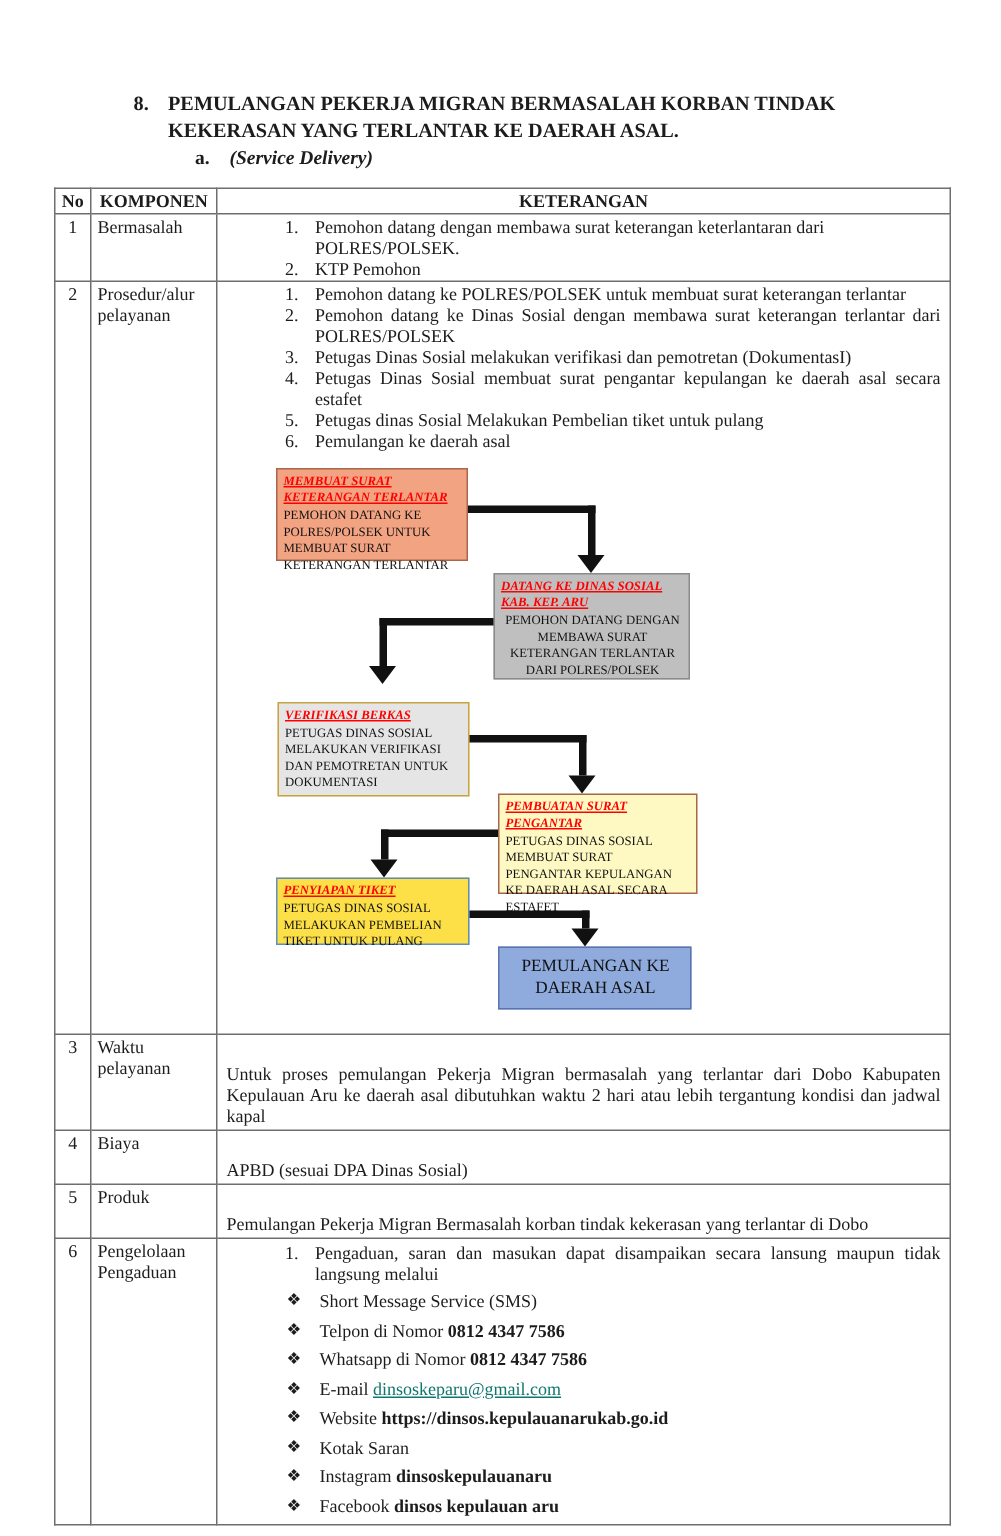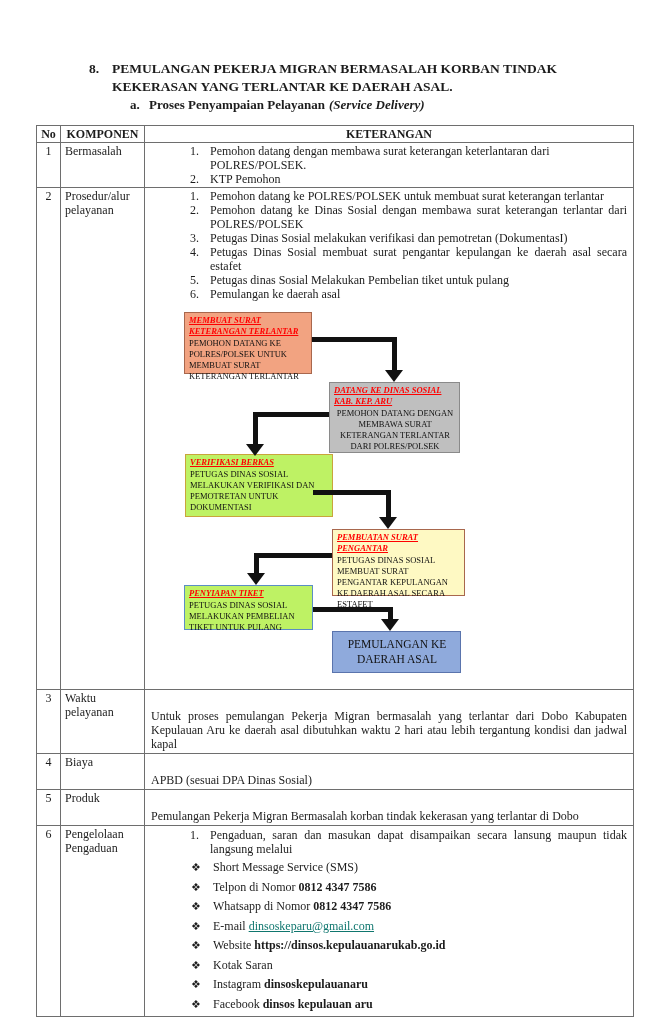--- a/index.html
+++ b/index.html
@@ -70,21 +70,20 @@
 <body>
 
 <div class="heading-block">
   <div class="h-row">
     <span class="h-num">8.</span>
     <span>PEMULANGAN PEKERJA MIGRAN BERMASALAH KORBAN TINDAK</span>
   </div>
   <div class="h-line2">KEKERASAN YANG TERLANTAR KE DAERAH ASAL.</div>
   <div class="sub-row">
     <span class="sub-letter">a.</span>
-    <span class="sub-title">Proses Penyampaian Pelayanan</span>
     <span class="sub-italic">(Service Delivery)</span>
   </div>
 </div>
 
 <table class="std">
   <colgroup>
       <col style="width:24px">
       <col style="width:84px">
       <col>
     </colgroup>
@@ -148,31 +147,31 @@
         <div class="fbox" style="left: 35px; top: 6px; width: 128px; height: 62px; background: rgb(242, 163, 129); border-color: rgb(168, 103, 77);">
           <div class="ftitle">MEMBUAT SURAT KETERANGAN TERLANTAR</div>
           <div class="fbody">PEMOHON DATANG KE POLRES/POLSEK UNTUK MEMBUAT SURAT KETERANGAN TERLANTAR</div>
         </div>
 
         <div class="fbox center-body" style="left: 180px; top: 76px; width: 131px; height: 71px; background: rgb(191, 191, 191); border-color: rgb(138, 138, 138);">
           <div class="ftitle">DATANG KE DINAS SOSIAL KAB. KEP. ARU</div>
           <div class="fbody">PEMOHON DATANG DENGAN MEMBAWA SURAT KETERANGAN TERLANTAR DARI POLRES/POLSEK</div>
         </div>
 
-        <div class="fbox" style="left: 36px; top: 148px; width: 148px; height: 63px; background: #bef264; border-color: rgb(201, 164, 60);">
+        <div class="fbox" style="left: 36px; top: 162px; width: 128px; height: 63px; background: #e5e5e5; border-color: rgb(201, 164, 60);">
           <div class="ftitle">VERIFIKASI BERKAS</div>
           <div class="fbody">PETUGAS DINAS SOSIAL MELAKUKAN VERIFIKASI DAN PEMOTRETAN UNTUK DOKUMENTASI</div>
         </div>
 
         <div class="fbox" style="left: 183px; top: 223px; width: 133px; height: 67px; background: #fef9c3; border-color: rgb(168, 103, 77);">
           <div class="ftitle">PEMBUATAN SURAT PENGANTAR</div>
           <div class="fbody">PETUGAS DINAS SOSIAL MEMBUAT SURAT PENGANTAR KEPULANGAN KE DAERAH ASAL SECARA ESTAFET</div>
         </div>
 
-        <div class="fbox" style="left: 35px; top: 279px; width: 129px; height: 45px; background: #bef264; border-color: rgb(91, 142, 196);">
+        <div class="fbox" style="left: 35px; top: 279px; width: 129px; height: 45px; background: #fde047; border-color: rgb(91, 142, 196);">
           <div class="ftitle">PENYIAPAN  TIKET</div>
           <div class="fbody">PETUGAS DINAS SOSIAL MELAKUKAN PEMBELIAN TIKET UNTUK PULANG</div>
         </div>
 
         <div class="fbox final" style="left: 183px; top: 325px; width: 129px; height: 42px; background: rgb(143, 170, 220); border-color: rgb(90, 116, 173);">
           <div class="fbody">PEMULANGAN KE DAERAH ASAL</div>
         </div>
 
         <div>
           <div class="aseg" style="left:163px; top:31px; width:85px; height:5px;"></div>

